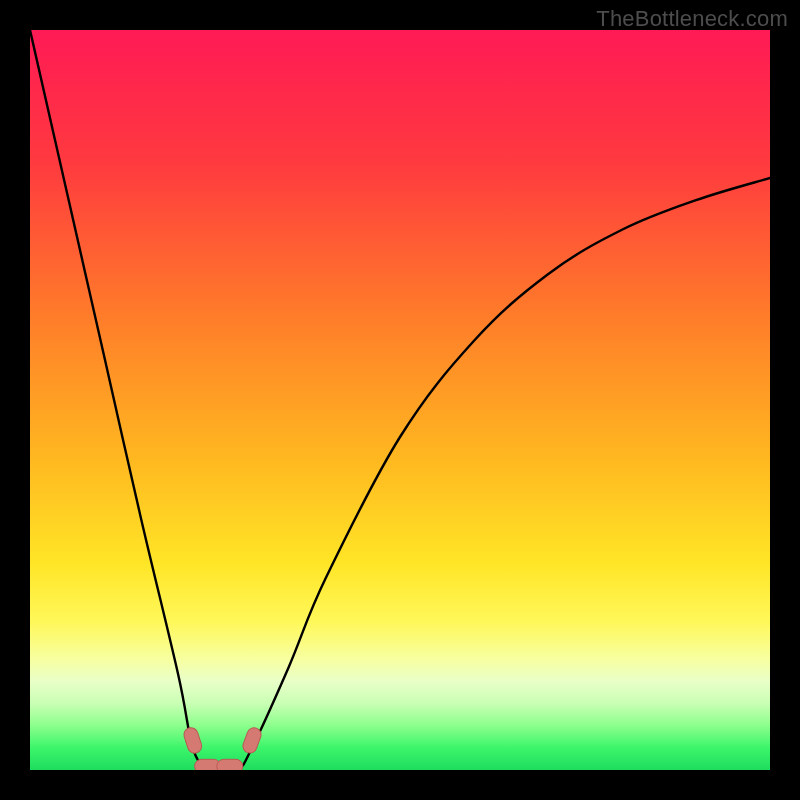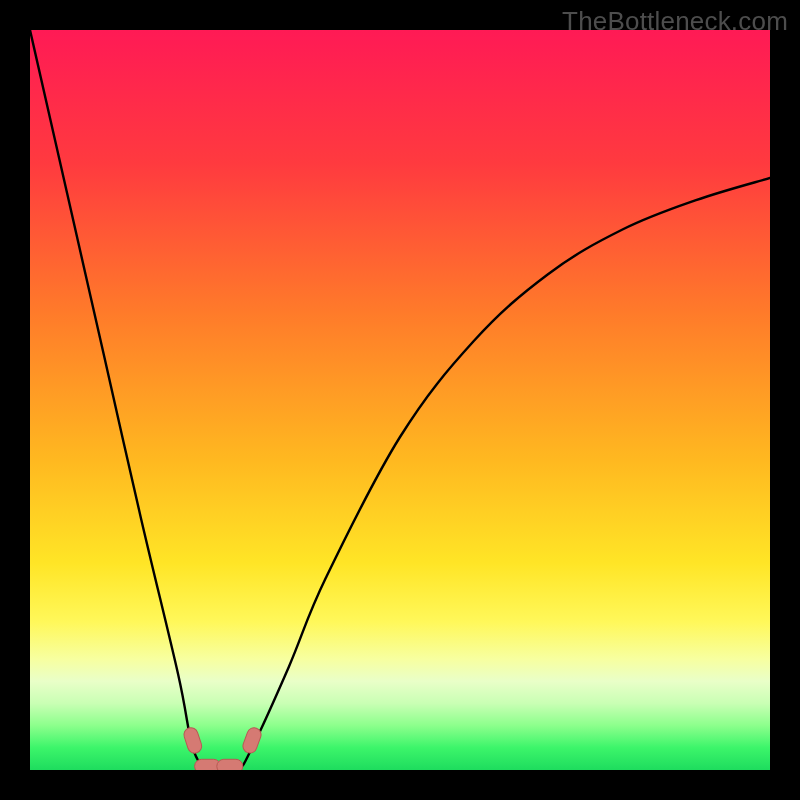--- a/index.html
+++ b/index.html
@@ -28,21 +28,21 @@
   .gradient-bg {
     position: absolute;
     left: 0; top: 0;
     width: 100%; height: 100%;
   }
   .watermark {
     position: absolute;
     top: 6px;
     right: 12px;
     color: #4d4d4d;
-    font-size: 26px;
+    font-size: 22px;
     font-weight: 500;
     letter-spacing: 0.2px;
     user-select: none;
   }
   svg.curve {
     position: absolute;
     left: 0; top: 0;
     width: 100%; height: 100%;
     overflow: visible;
   }

